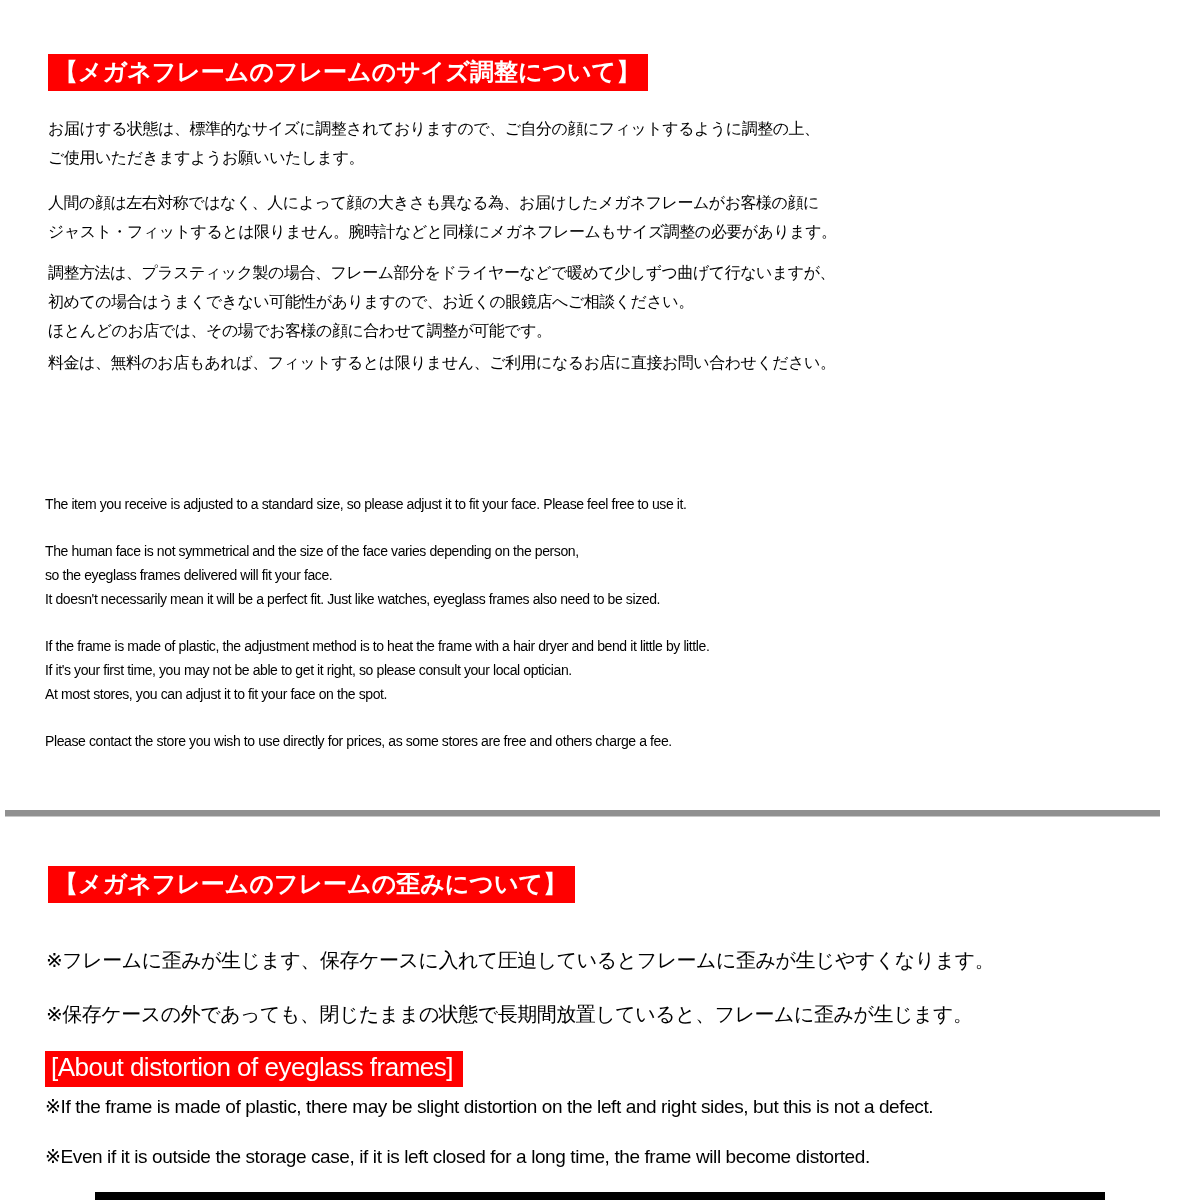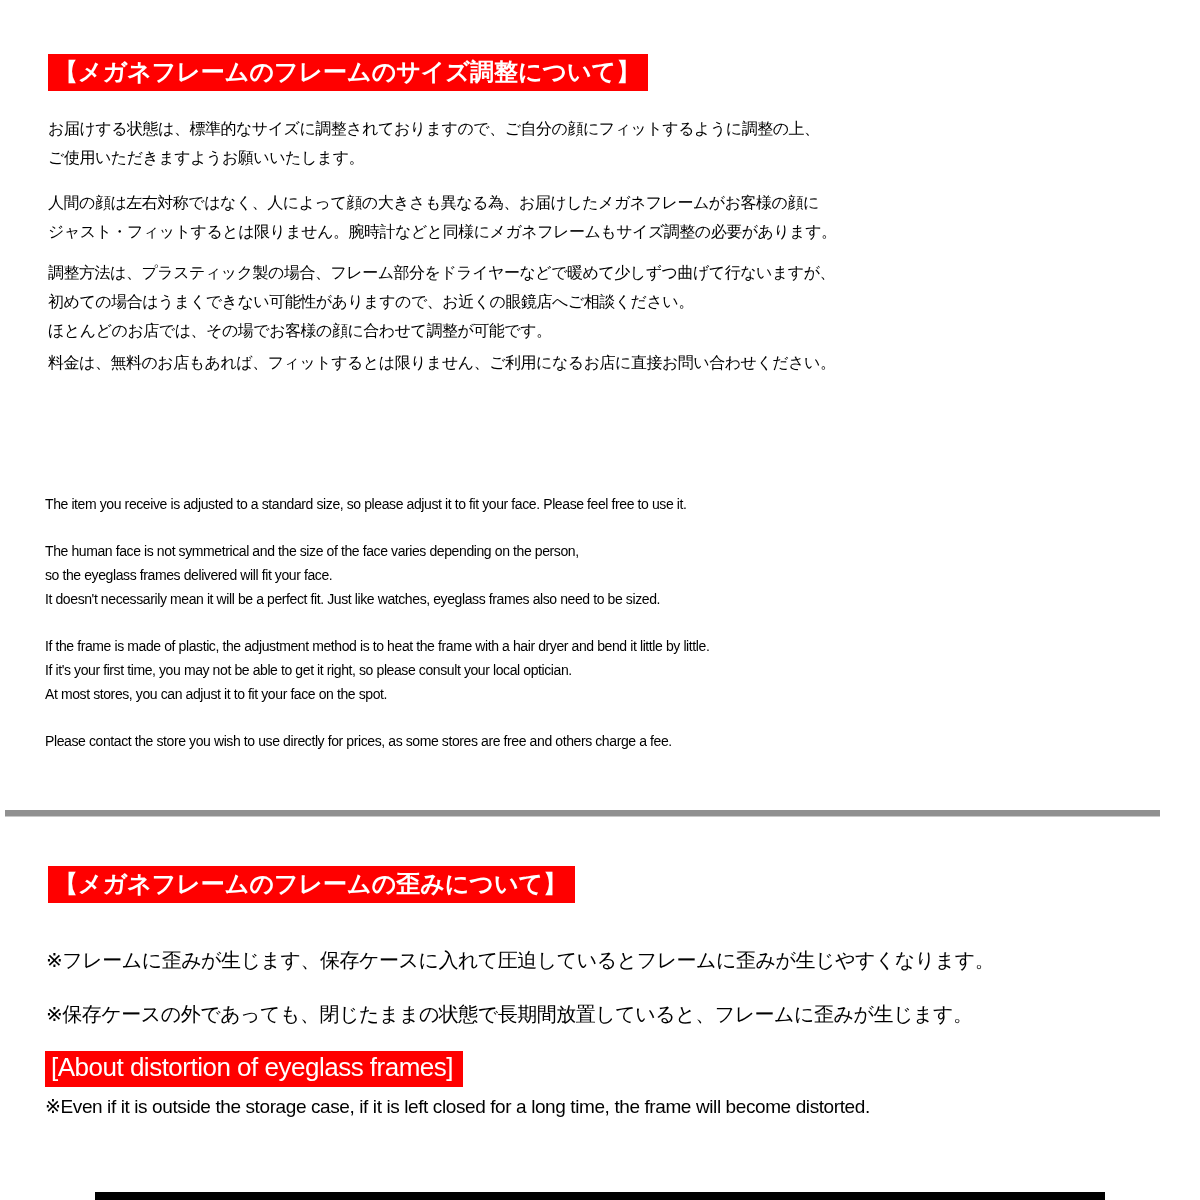--- a/index.html
+++ b/index.html
@@ -125,18 +125,19 @@
   <div class="heading-bar heading-jp" style="top:866px; left:48px;">【メガネフレームのフレームの歪みについて】</div>
 
   <div class="jp-notes" style="top:920px;">
     <div>※フレームに歪みが生じます、保存ケースに入れて圧迫しているとフレームに歪みが生じやすくなります。</div>
     <div>※保存ケースの外であっても、閉じたままの状態で長期間放置していると、フレームに歪みが生じます。</div>
   </div>
 
   <div class="heading-bar heading-en" style="top:1019px; left:45px;margin-top:32px;">[About distortion of eyeglass frames]</div>
 
   <div class="en-notes" style="top:1069px;">
+    <div>※If the frame is made of plastic, there may be slight distortion on the left and right sides, but this is not a defect.</div>
     <div>※Even if it is outside the storage case, if it is left closed for a long time, the frame will become distorted.</div>
   </div>
 
   <div class="footer-bar"></div>
 
 </div>
 
 </body></html>

